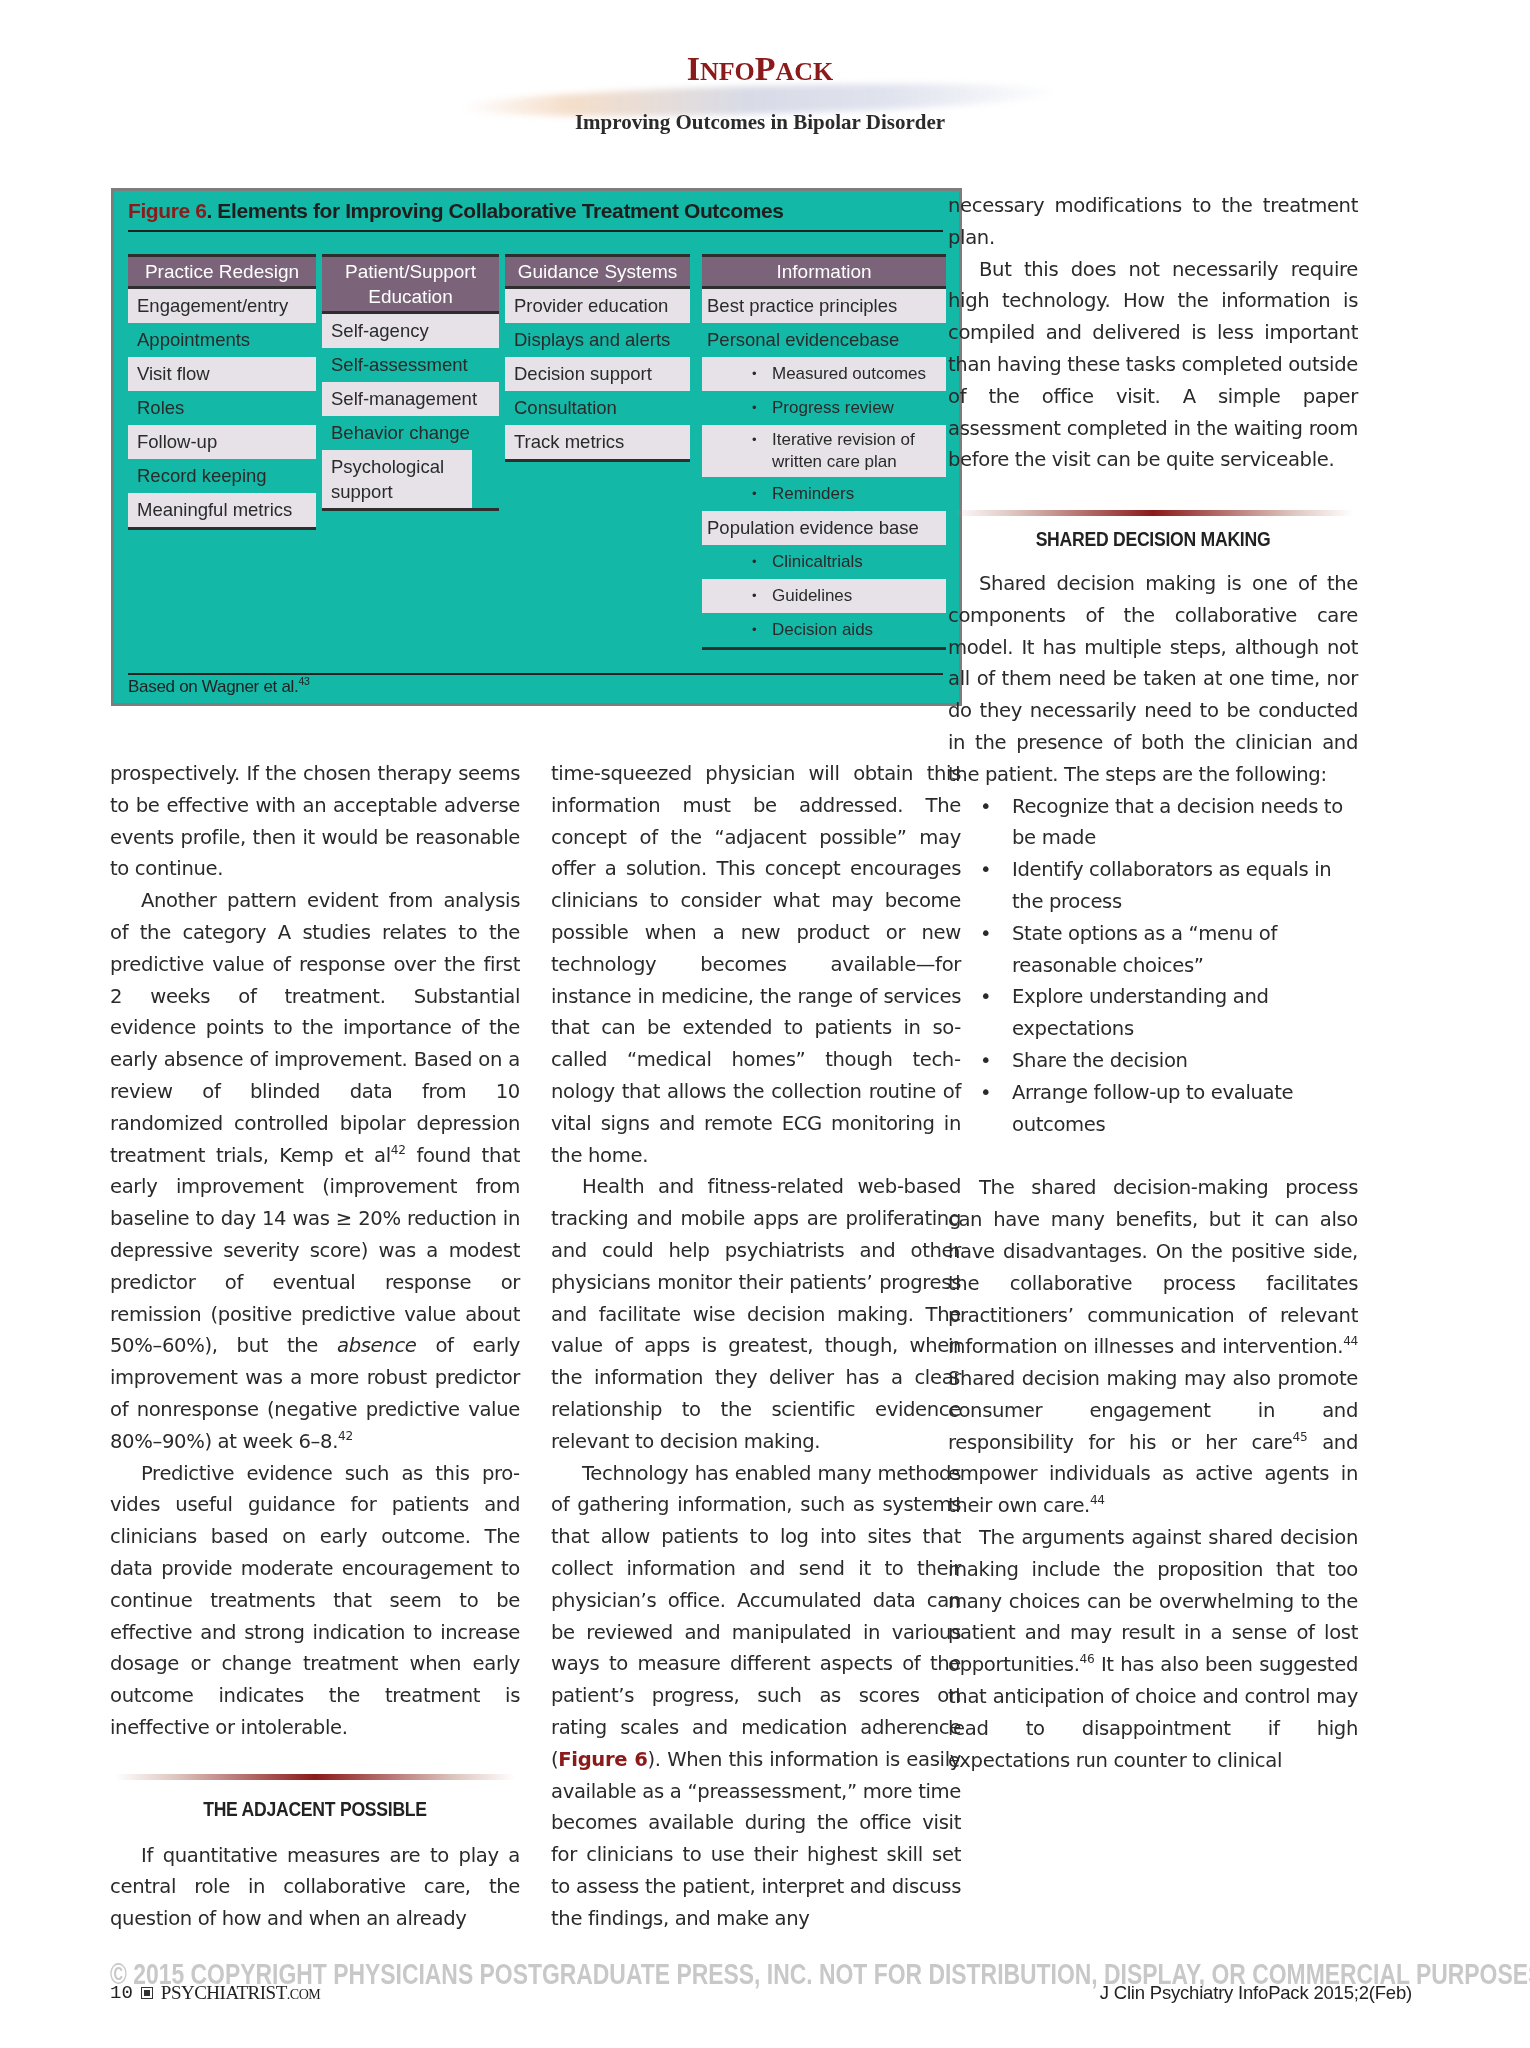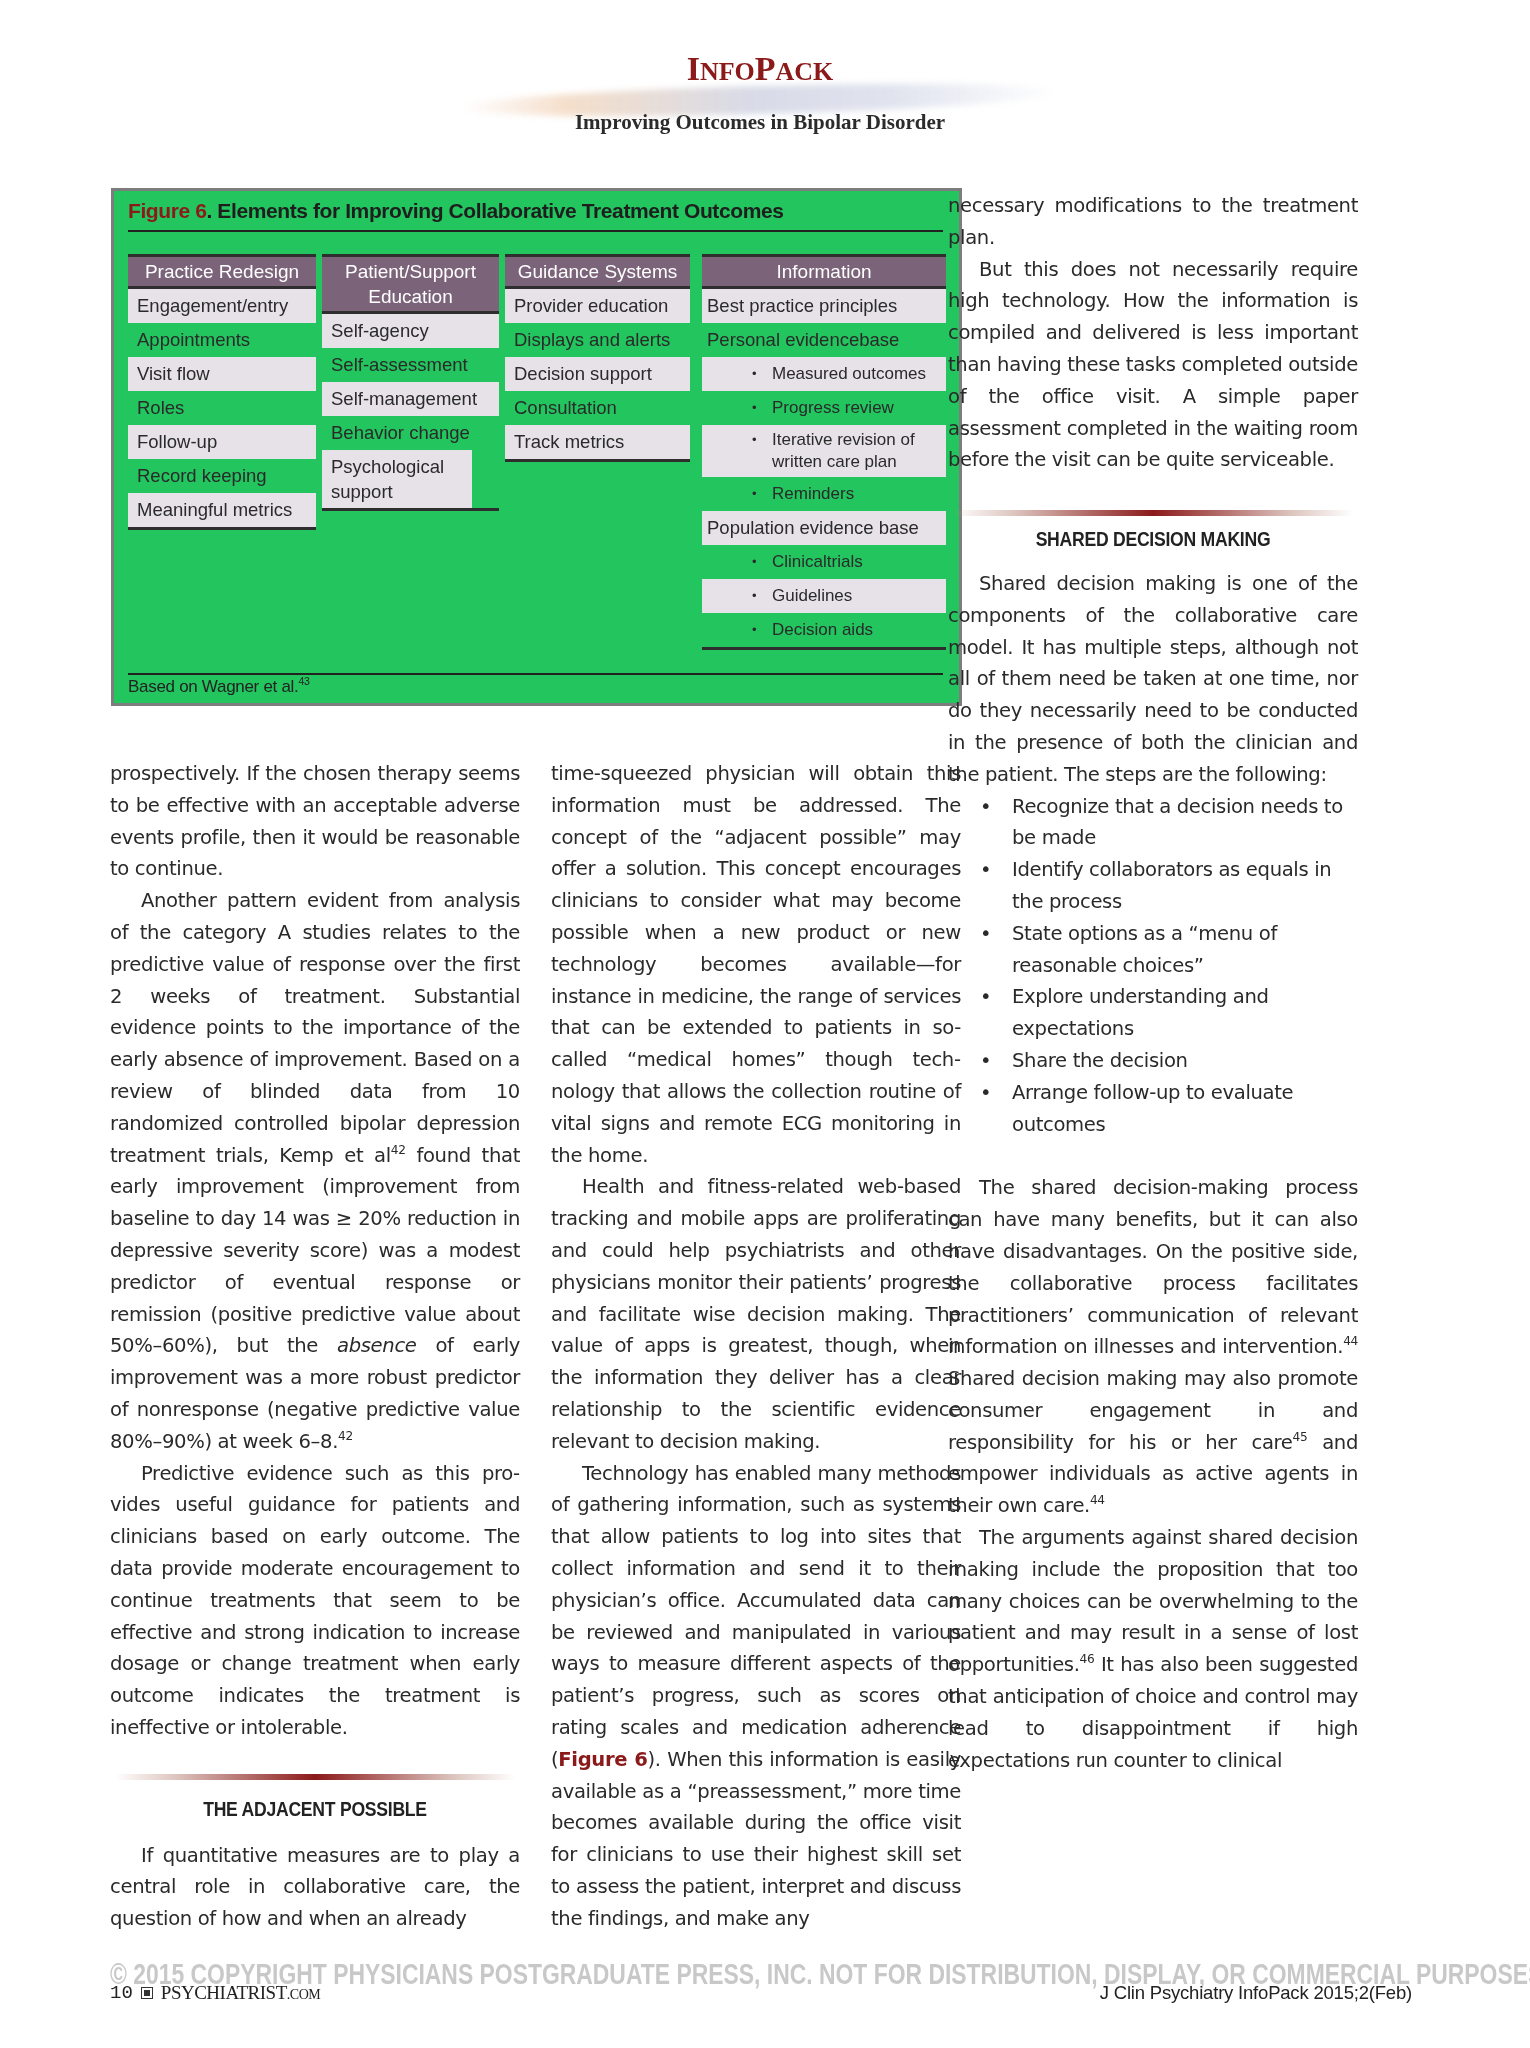--- a/index.html
+++ b/index.html
@@ -22,21 +22,21 @@
   }
   .masthead .brand .sc { font-size: 26px; }
   .masthead .subtitle {
     position: absolute; left: 0; right: 0; top: 62px; text-align: center;
     font-family: "Liberation Serif", serif; font-weight: bold; font-size: 21px; color: #2b2b2b;
   }
 
   
   .figure {
     position: absolute; left: 111px; top: 188px; width: 851px; height: 518px;
-    border: 3px solid #7d7d7d; background: #22c55e;
+    border: 3px solid #7d7d7d; background: #14b8a6;
   }
   .figure .fig-title {
     position: absolute; left: 14px; top: 8px; font-family: "Liberation Sans", sans-serif;
     font-weight: bold; font-size: 21px; color: #1e1e1e; letter-spacing: -0.4px;
   }
   .figure .fig-title .lbl { color: #8b1a1a; }
   .figure .title-rule { position: absolute; left: 14px; right: 16px; top: 39px; height: 2px; background: #222; }
 
   .fcol { position: absolute; top: 63px; }
   .fcol .hdr {

